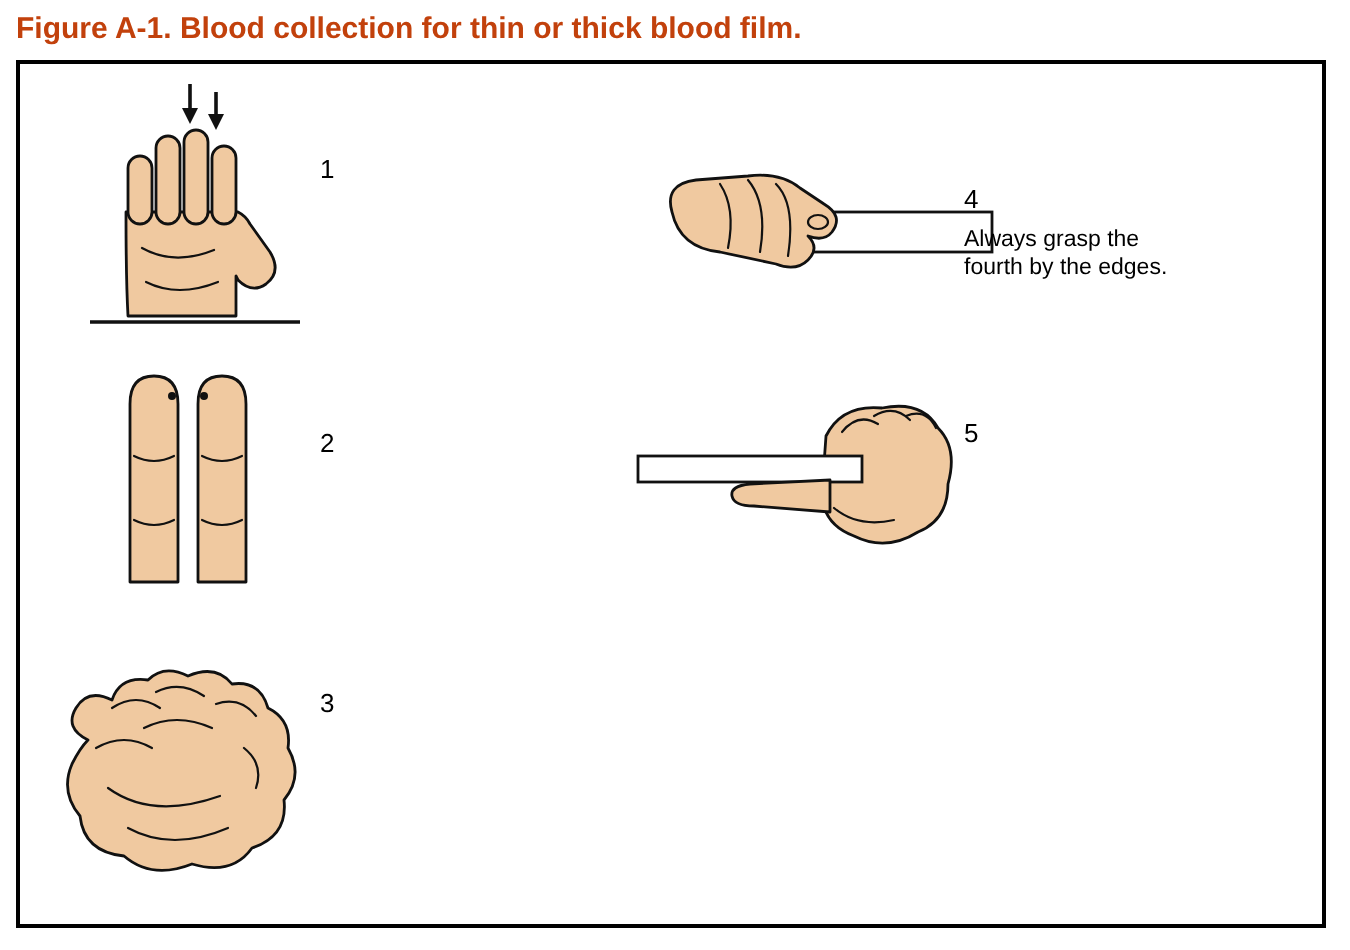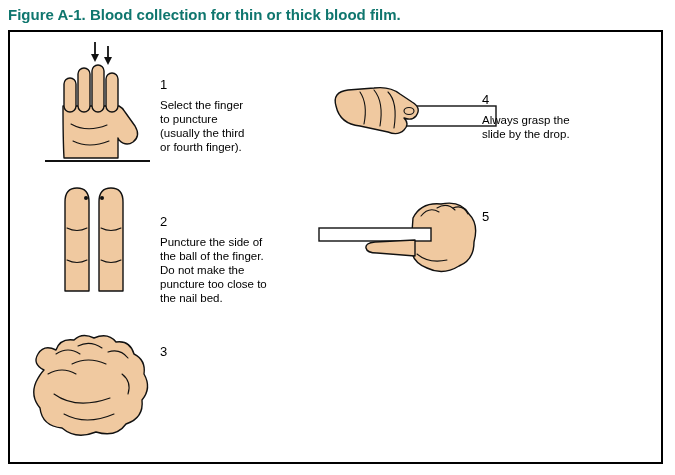--- a/index.html
+++ b/index.html
@@ -12,21 +12,21 @@
     background:#ffffff;
   }
   .page{
     position:relative;
     width:675px;height:475px;
     background:#ffffff;
     overflow:hidden;
   }
   .figure-title{
     position:absolute;left:8px;top:6px;
-    font-size:15px;font-weight:bold;color:#0f766e;
+    font-size:15px;font-weight:bold;color:#c2410c;
   }
   .figure-box{
     position:absolute;left:8px;top:30px;
     width:655px;height:434px;
     border:2px solid #000;
     background:#fff;
   }
   .step{
     position:absolute;
     color:#000;
@@ -110,43 +110,34 @@
       <path class="line" d="M104 20 Q112 10 122 16"></path>
       <path class="line" d="M120 12 Q130 6 138 14"></path>
       <path class="line" d="M136 12 Q146 8 151 18"></path>
       <path class="line" d="M100 58 Q112 68 130 64"></path>
       <rect class="slide" x="2" y="32" width="112" height="13"></rect>
       <path class="skin" d="M98 44 L58 46 Q48 47 49 52 Q50 57 60 57 L98 60 Z"></path>
     </svg>
 
     <div class="step" style="left:150px;top:45px;">
       <div class="step-num">1</div>
-      <div class="step-text">Select the finger
-to puncture
-(usually the third
-or fourth finger).</div>
     </div>
 
     <div class="step" style="left:150px;top:182px;">
       <div class="step-num">2</div>
-      <div class="step-text">Puncture the side of
-the ball of the finger.
-Do not make the
-puncture too close to
-the nail bed.</div>
     </div>
 
     <div class="step" style="left:150px;top:312px;">
       <div class="step-num">3</div>
     </div>
 
     <div class="step" style="left:472px;top:60px;">
       <div class="step-num">4</div>
       <div class="step-text">Always grasp the
-slide by the drop.</div>
+fourth by the edges.</div>
     </div>
 
     <div class="step" style="left:472px;top:177px;">
       <div class="step-num">5</div>
     </div>
 
   </div>
 </div>
 
 </body></html>

